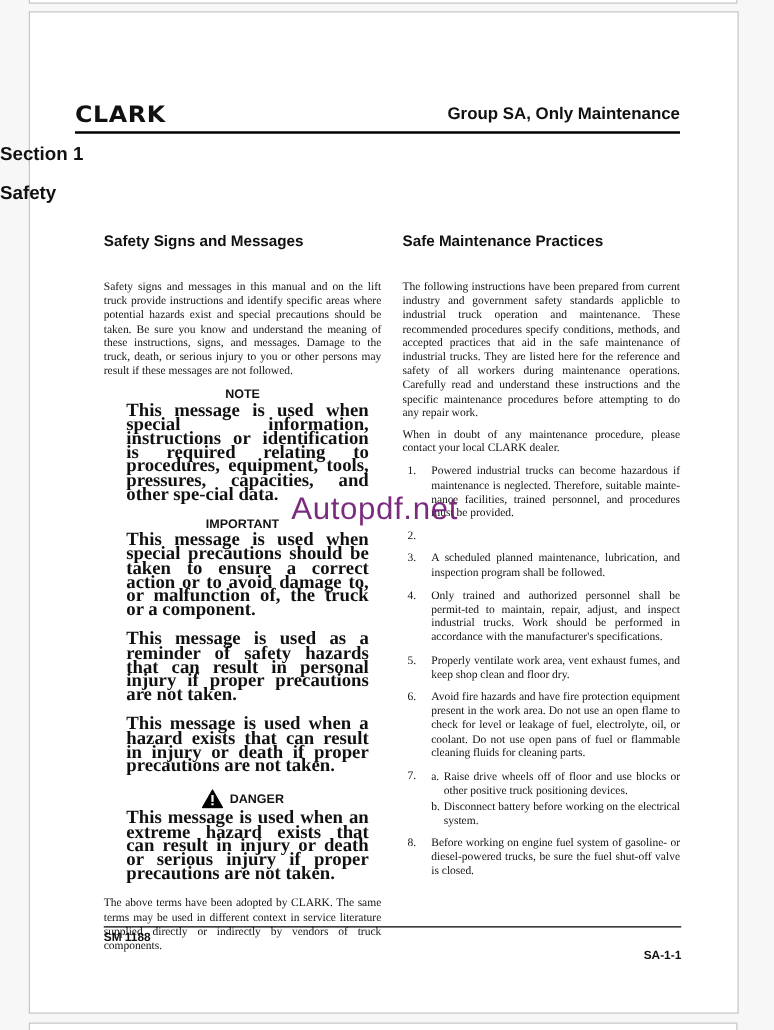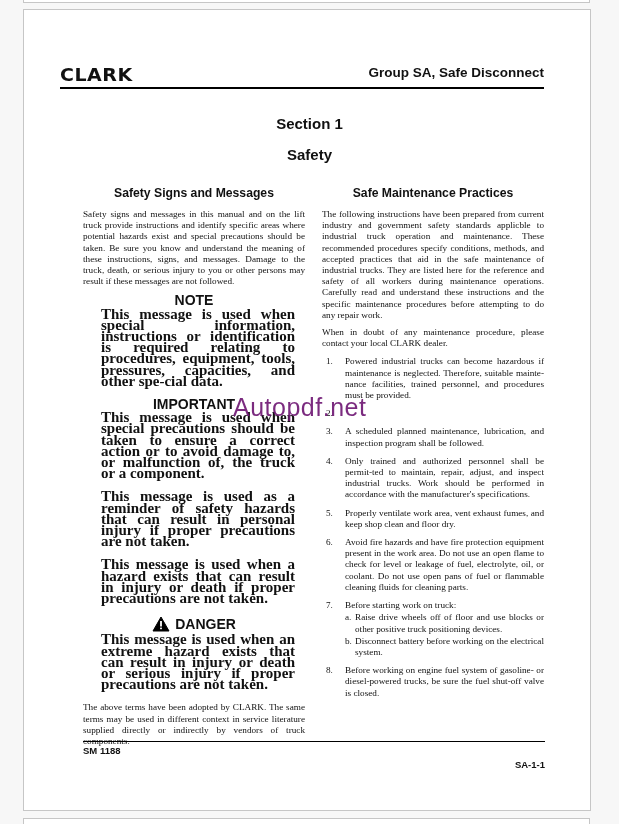--- a/index.html
+++ b/index.html
@@ -12,48 +12,48 @@
     position: absolute; left: 23px; width: 567px;
     background: #fff; border: 1px solid #c6c6c6; box-sizing: border-box;
   }
   .prev-page { top: -20px; height: 23px; }
   .next-page { top: 818px; height: 40px; }
   .page {
     position: absolute; left: 23px; top: 9px; width: 568px; height: 802px;
     background: #fff; border: 1px solid #c6c6c6; box-sizing: border-box;
   }
   .header {
-    position: absolute; left: 60px; top: 61px; width: 484px; height: 26px;
+    position: absolute; left: 60px; top: 79px; width: 484px; height: 26px;
     border-bottom: 2px solid #000;
   }
   .logo {
     position: absolute; left: 0; top: 2px;
     font-family: "DejaVu Sans", sans-serif; font-weight: bold;
     font-size: 19px; letter-spacing: 0.5px; transform: scaleY(0.95);
   }
   .group-title {
     position: absolute; right: 0; top: 4px;
     font-family: "Liberation Sans", sans-serif; font-size: 13.5px; font-weight: bold;
   }
   .section-title, .section-sub {
-    position: absolute; left: 0; width: 619px; text-align: center;
+    position: absolute; left: 0; width: 619px; 
     font-family: "Liberation Sans", sans-serif; font-weight: bold; font-size: 15px;
   }
   .section-title { top: 115px; }
   .section-sub { top: 146px; }
   .col { position: absolute; width: 222px; font-size: 9.2px; line-height: 11.2px; }
   .col.left { left: 83px; top: 185px; }
   .col.right { left: 322px; top: 185px; }
   .col-h {
     font-family: "Liberation Sans", sans-serif; font-weight: bold; font-size: 12.2px;
-    text-align: center; margin-bottom: 8px; line-height: 16px;
+    margin-bottom: 23px; line-height: 16px;
   }
   .para { text-align: justify; margin: 0 0 6px 0; }
   .msg-label {
-    font-family: "Liberation Sans", sans-serif; font-weight: bold; font-size: 14px;
+    font-family: "Liberation Sans", sans-serif; font-weight: bold; font-size: 10px;
     text-align: center; margin: 0 0 2px 0; display: flex; align-items: center; justify-content: center; gap: 5px;
   }
   .msg-body {
     font-weight: bold; text-align: justify; margin: 0 10px 12px 18px; font-size: 15px; line-height: 11.2px;
   }
   .msg-icon { display: inline-block; width: 18px; height: 16px; }
   ol.items { list-style: none; margin: 0; padding: 0; }
   ol.items > li { display: flex; margin-bottom: 7px; }
   .num { width: 19px; flex: none; padding-left: 4px; }
   .item-text { flex: 1; text-align: justify; }
@@ -75,21 +75,21 @@
 </style>
 </head>
 <body>
 
 <div class="page-edge prev-page"></div>
 
 <div class="page"></div>
 
 <div class="header">
   <span class="logo">CLARK</span>
-  <span class="group-title">Group SA, Safe Disconnect</span>
+  <span class="group-title">Group SA, Only Maintenance</span>
 </div>
 
 <div class="section-title">Section 1</div>
 <div class="section-sub">Safety</div>
 
 <div class="col left">
   <div class="col-h">Safety Signs and Messages</div>
   <p class="para">Safety signs and messages in this manual and on the lift truck provide instructions and identify specific areas where potential hazards exist and special precautions should be taken. Be sure you know and understand the meaning of these instructions, signs, and messages. Damage to the truck, death, or serious injury to you or other persons may result if these messages are not followed.</p>
 
   <div style="height:2px"></div>
@@ -145,21 +145,20 @@
         <span class="num">5.</span>
         <span class="item-text">Properly ventilate work area, vent exhaust fumes, and keep shop clean and floor dry.</span>
       </li>
     <li>
         <span class="num">6.</span>
         <span class="item-text">Avoid fire hazards and have fire protection equipment present in the work area. Do not use an open flame to check for level or leakage of fuel, electrolyte, oil, or coolant. Do not use open pans of fuel or flammable cleaning fluids for cleaning parts.</span>
       </li>
     <li>
         <span class="num">7.</span>
       <div class="item-text">
-        <div>Before starting work on truck:</div>
         <div class="sub">
             <span class="sub-letter">a.</span>
             <span class="sub-text">Raise drive wheels off of floor and use blocks or other positive truck positioning devices.</span>
           </div>
         <div class="sub">
             <span class="sub-letter">b.</span>
             <span class="sub-text">Disconnect battery before working on the electrical system.</span>
           </div>
       </div>
     </li>

